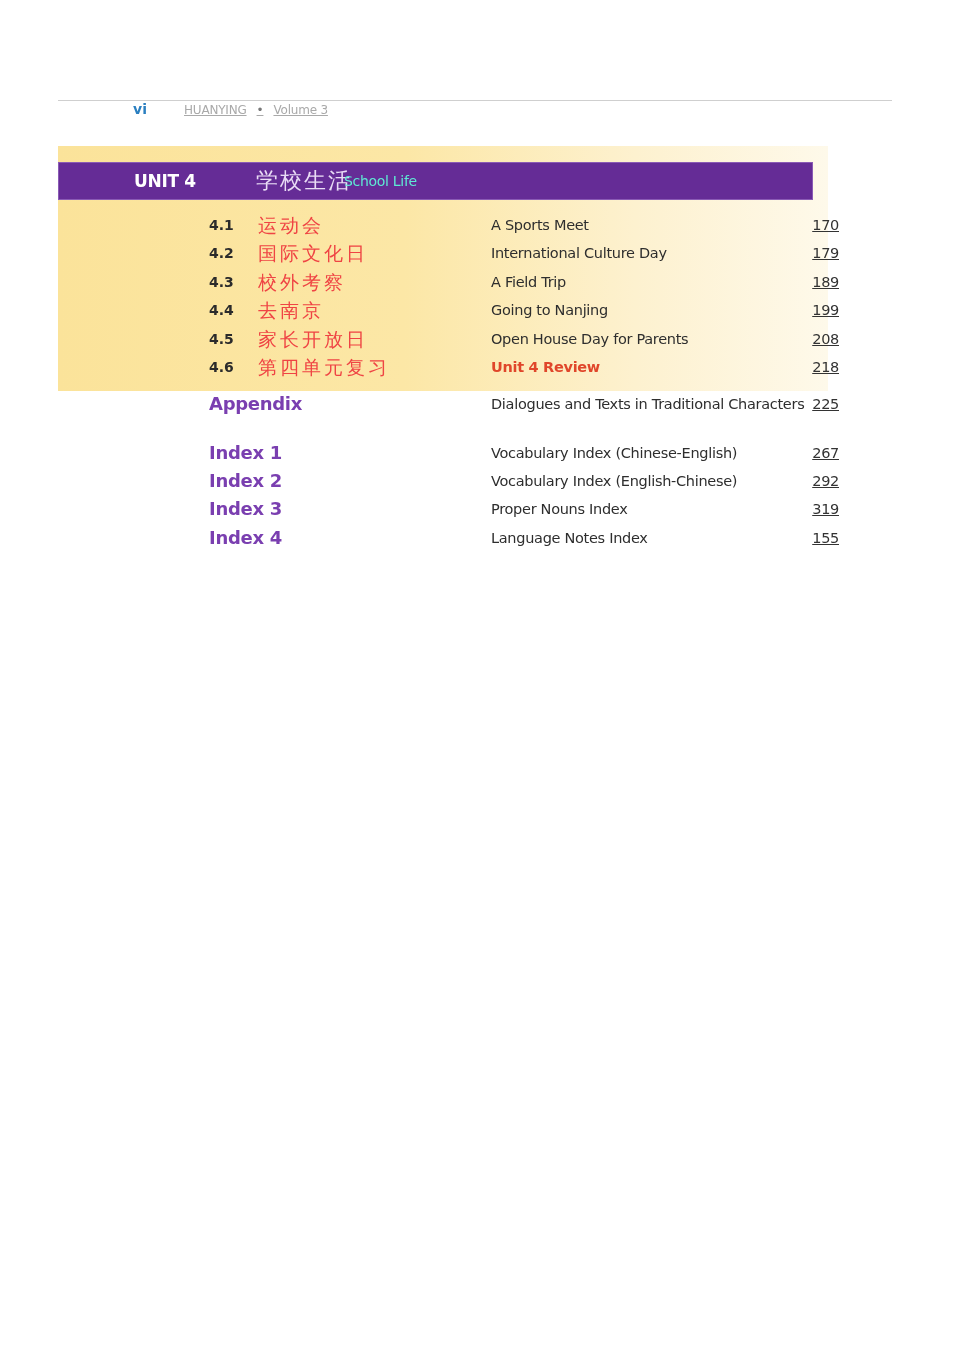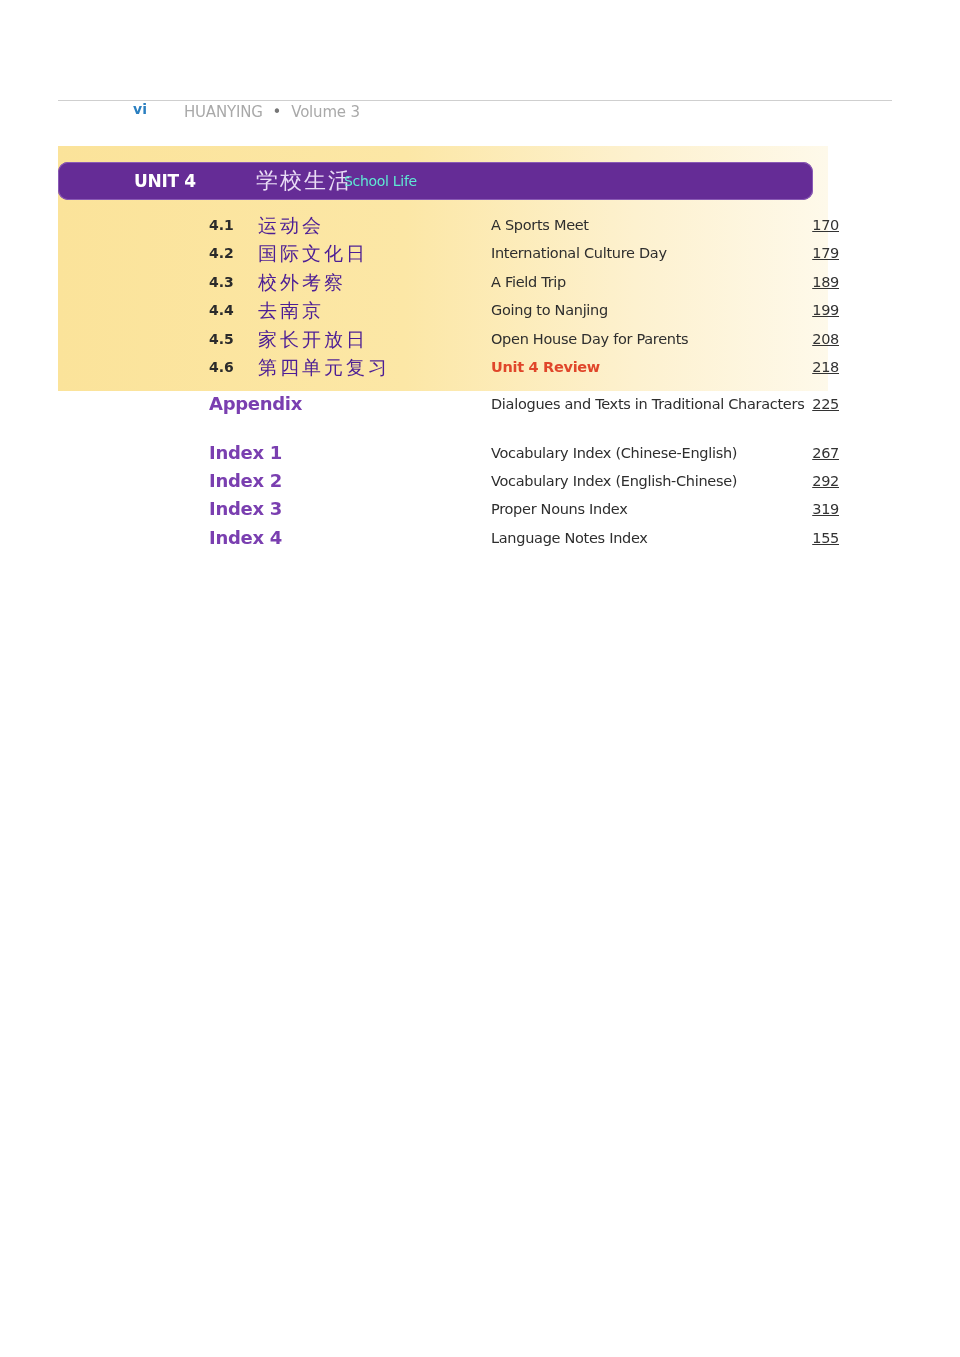--- a/index.html
+++ b/index.html
@@ -8,53 +8,53 @@
     font-family: "Liberation Sans", sans-serif;
   }
   .header-rule {
     position: absolute; left: 58px; top: 100px; width: 834px; height: 1px; background: #cfcfcf;
   }
   .folio {
     position: absolute; left: 133px; top: 101px; font-size: 14px; font-weight: bold; color: #2a7fc0;
     font-family: "DejaVu Sans", sans-serif;
   }
   .running-head {
-    position: absolute; left: 184px; top: 103px; font-size: 15px; color: #a9a9a9; letter-spacing: -0.2px;
+    position: absolute; left: 184px; top: 103px; font-size: 12px; color: #a9a9a9; letter-spacing: -0.2px;
     font-family: "DejaVu Sans", sans-serif;
+    text-decoration: underline;
   }
   .running-head .dot { margin: 0 10px; color: #777; }
   .unit-band {
     position: absolute; left: 58px; top: 146px; width: 770px; height: 245px;
     background: linear-gradient(to right, #fbe39a 0%, #fce7a6 45%, #fdf1cf 75%, #fef9ea 100%);
   }
   .unit-bar {
     position: absolute; left: 58px; top: 162px; width: 755px; height: 38px; background: #652c96;
     box-shadow: 0 0 0 1px #8a5ab5 inset;
-    border-radius: 10px;
   }
   .unit-label {
     position: absolute; left: 76px; top: 9px; color: #fff; font-weight: bold; font-size: 17px;
     font-family: "DejaVu Sans", sans-serif; letter-spacing: -0.3px;
   }
   .unit-zh {
     position: absolute; left: 160px; top: 4px; color: #e9dcf5; font-size: 22px; letter-spacing: 2px;
     font-family: "DejaVu Serif", serif;
     margin-left: 38px;
   }
   .unit-en {
     position: absolute; left: 286px; top: 11px; color: #5eead4; font-weight: normal; font-size: 14px;
     font-family: "DejaVu Sans", sans-serif; letter-spacing: -0.3px;
   }
   .lesson-row, .appendix-row { position: absolute; left: 0; width: 960px; height: 28px; margin-left: 25px; }
   .lesson-num {
     position: absolute; left: 184px; top: 6px; font-weight: bold; font-size: 14px; color: #2b2b2b;
     font-family: "DejaVu Sans", sans-serif;
   }
   .lesson-zh {
-    position: absolute; left: 233px; top: 2px; font-size: 19px; color: #4c1d95; letter-spacing: 3px;
+    position: absolute; left: 233px; top: 2px; font-size: 19px; color: #ef4444; letter-spacing: 3px;
     font-family: "DejaVu Serif", serif;
     text-align: right;
   }
   .lesson-en, .appendix-desc {
     position: absolute; left: 466px; top: 6px; font-size: 14.5px; color: #2e2e2e; letter-spacing: -0.3px;
     font-family: "DejaVu Sans", sans-serif;
   }
   .lesson-en.review { color: #e0462a; font-weight: bold; }
   .page-num {
     position: absolute; right: 146px; top: 6px; font-size: 14.5px; color: #333;

